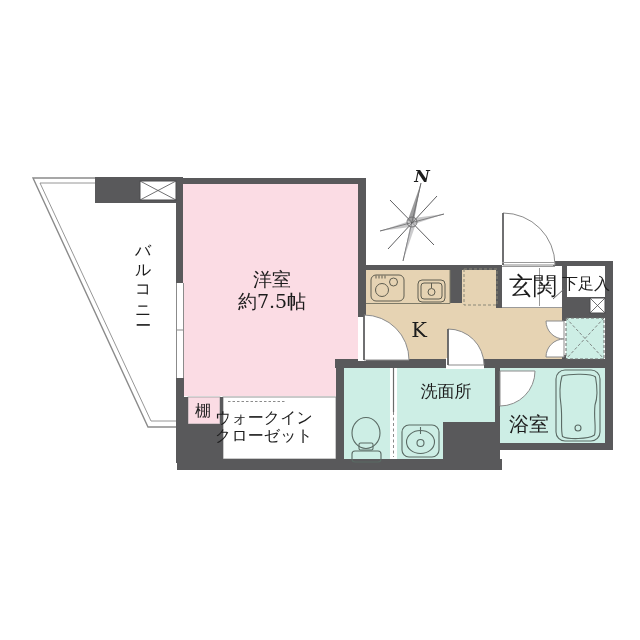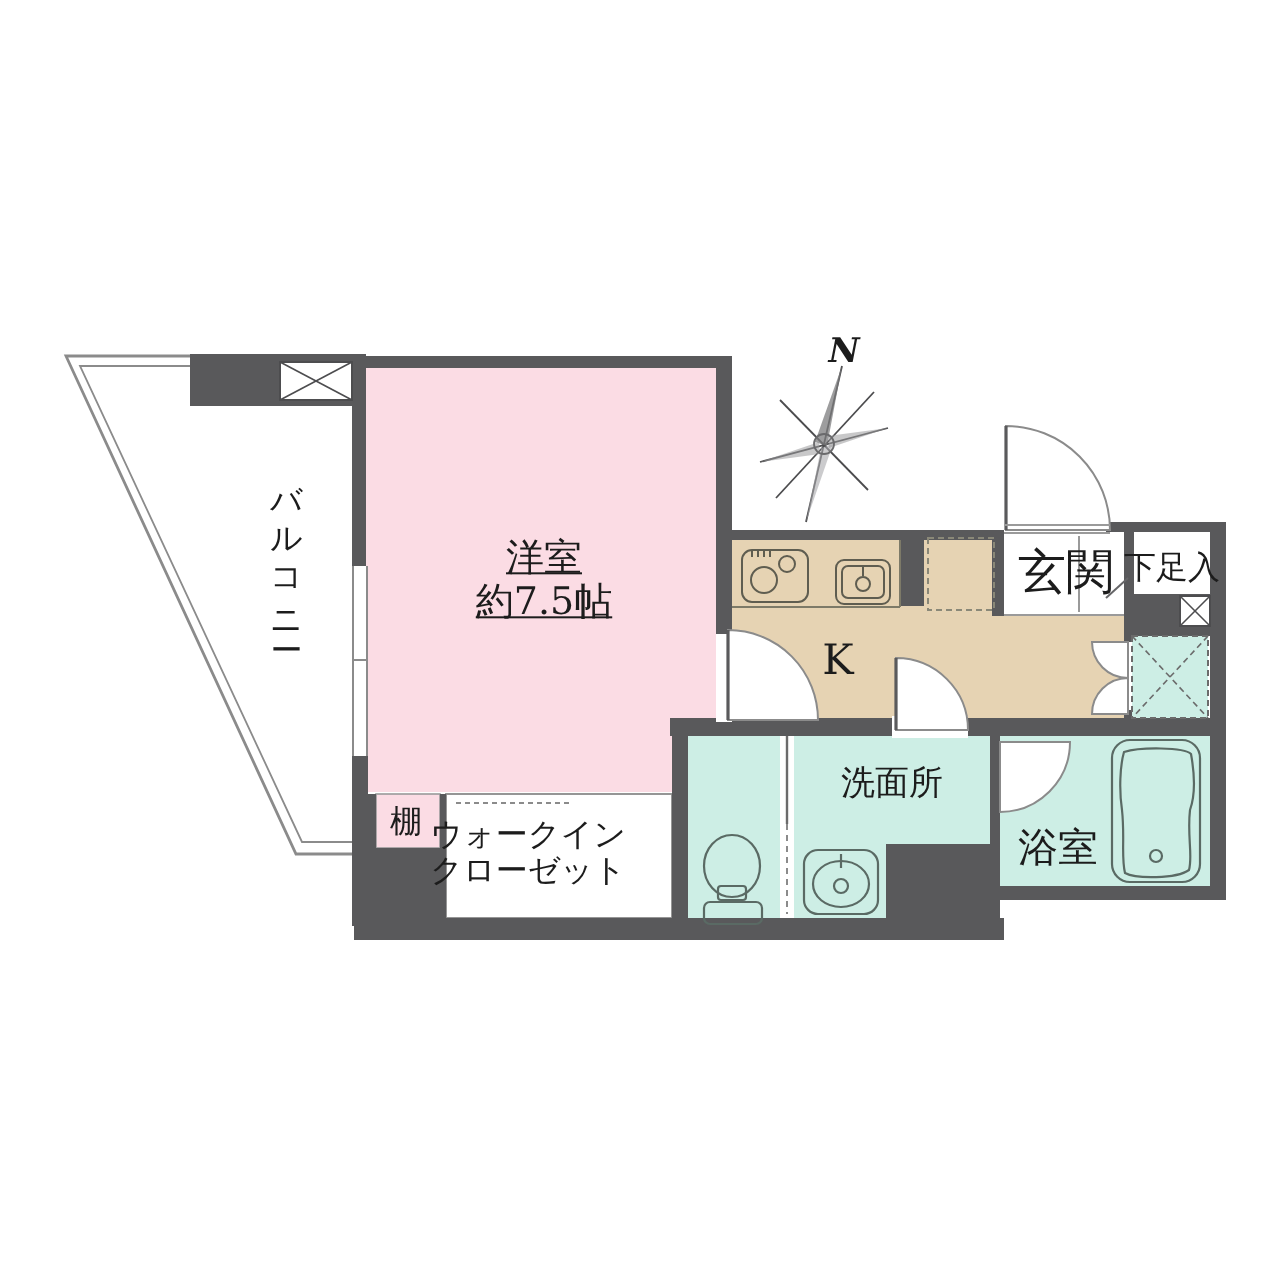--- a/index.html
+++ b/index.html
@@ -168,32 +168,32 @@
     <path d="M421,183 L407.5,221 L413.5,223 Z" fill="#7c7c7e" stroke="none" opacity="0.75"></path>
     <path d="M403,261 L410.5,224 L416.5,222 Z" fill="#a9a9ab" stroke="none" opacity="0.6"></path>
     <path d="M444,214 L414,218 L414.5,224 Z" fill="#9b9b9d" stroke="none" opacity="0.55"></path>
     <path d="M380,231 L410,227 L409.5,221 Z" fill="#9b9b9d" stroke="none" opacity="0.55"></path>
     <circle cx="412" cy="222" r="5" stroke="#6a6a6c"></circle>
   </g>
 </svg>
 
   <div class="lbl vert" style="left:143px;top:232px;font-size:16px;">バルコニー</div>
 
-  <div class="lbl two" style="left:272px;top:291px;font-size:19px;text-decoration:underline;">
+  <div class="lbl two" style="left:272px;top:291px;font-size:19px;">
     <div>洋室</div>
     <div>約7.5帖</div>
   </div>
 
   <div class="lbl" style="left:419px;top:330px;font-size:21px;">K</div>
 
   <div class="lbl" style="left:533px;top:287px;font-size:24px;">玄関</div>
 
   <div class="lbl" style="left:586px;top:284px;font-size:16px;">下足入</div>
 
-  <div class="lbl" style="left:446px;top:392px;font-size:17px;font-family:Liberation Serif, serif;">洗面所</div>
+  <div class="lbl" style="left:446px;top:392px;font-size:17px;">洗面所</div>
 
   <div class="lbl" style="left:529px;top:424px;font-size:20px;">浴室</div>
 
   <div class="lbl" style="left:203px;top:411px;font-size:16px;">棚</div>
 
   <div class="lbl two" style="left:264px;top:427px;font-size:16px;">
     <div>ウォークイン</div>
     <div>クローゼット</div>
   </div>
 

